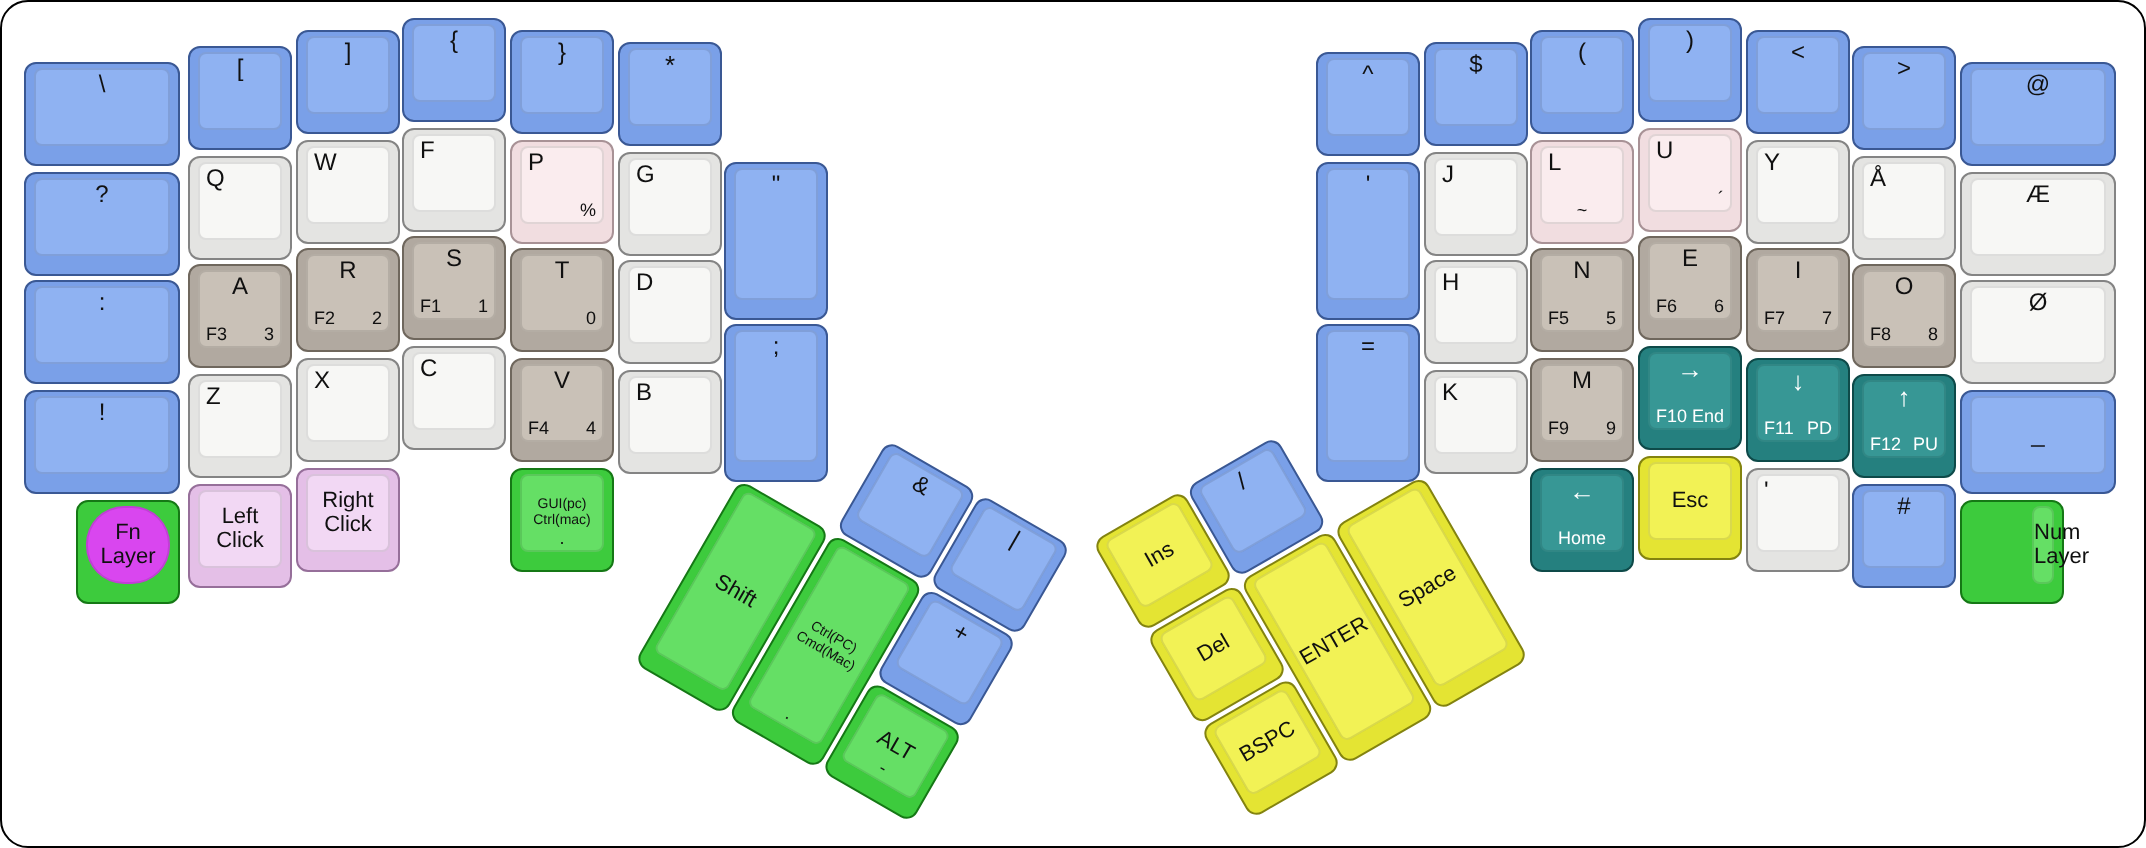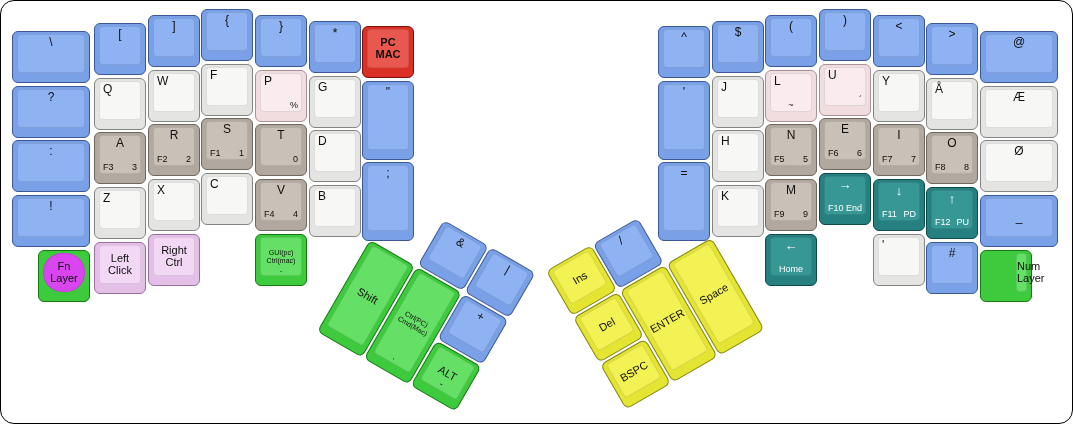--- a/index.html
+++ b/index.html
@@ -60,26 +60,20 @@
     <div class="key" style="left: 254px; top: 14px; width: 52px; height: 52px; background: rgb(122, 160, 232); border-color: rgb(58, 88, 148);">
       <div class="keytop" style="background: rgb(143, 178, 242);">
         <span class="lbl pos-tc" style="color: rgb(16, 16, 16);">}</span>
       </div>
     </div>
     <div class="key" style="left: 308px; top: 20px; width: 52px; height: 52px; background: rgb(122, 160, 232); border-color: rgb(58, 88, 148);">
       <div class="keytop" style="background: rgb(143, 178, 242);">
         <span class="lbl pos-tc sz-l" style="color: rgb(16, 16, 16);">*</span>
       </div>
     </div>
-    <div class="key" style="left: 361px; top: 25px; width: 52px; height: 52px; background: rgb(219, 48, 37); border-color: rgb(126, 18, 11);">
-      <div class="keytop" style="background: rgb(233, 88, 78);">
-        <span class="lbl pos-mc sz-w b" style="color: rgb(16, 16, 16);">PC
-MAC</span>
-      </div>
-    </div>
     <div class="key" style="left: 11px; top: 85px; width: 78px; height: 52px; background: rgb(122, 160, 232); border-color: rgb(58, 88, 148);">
       <div class="keytop" style="background: rgb(143, 178, 242);">
         <span class="lbl pos-tc" style="color: rgb(16, 16, 16);">?</span>
       </div>
     </div>
     <div class="key" style="left: 93px; top: 77px; width: 52px; height: 52px; background: rgb(228, 228, 226); border-color: rgb(132, 132, 132);">
       <div class="keytop" style="background: rgb(247, 247, 245);">
         <span class="lbl pos-tl" style="color: rgb(16, 16, 16);">Q</span>
       </div>
     </div>
@@ -191,21 +185,21 @@
     </div>
     <div class="key" style="left: 93px; top: 241px; width: 52px; height: 52px; background: rgb(228, 191, 231); border-color: rgb(150, 111, 154);">
       <div class="keytop" style="background: rgb(242, 216, 244);">
         <span class="lbl pos-mc sz-w" style="color: rgb(16, 16, 16);">Left
 Click</span>
       </div>
     </div>
     <div class="key" style="left: 147px; top: 233px; width: 52px; height: 52px; background: rgb(228, 191, 231); border-color: rgb(150, 111, 154);">
       <div class="keytop" style="background: rgb(242, 216, 244);">
         <span class="lbl pos-mc sz-w" style="color: rgb(16, 16, 16);">Right
-Ctrl</span>
+Click</span>
       </div>
     </div>
     <div class="key" style="left: 254px; top: 233px; width: 52px; height: 52px; background: rgb(61, 203, 61); border-color: rgb(21, 120, 21);">
       <div class="keytop" style="background: rgb(101, 223, 101);">
         <span class="lbl pos-mc sz-xs" style="color: rgb(16, 16, 16);">GUI(pc)
 Ctrl(mac)</span>
         <span class="lbl pos-bc sz-s" style="color: rgb(16, 16, 16);">.</span>
       </div>
     </div>
     <div class="key" style="left: 657px; top: 25px; width: 52px; height: 52px; background: rgb(122, 160, 232); border-color: rgb(58, 88, 148);">
@@ -360,20 +354,25 @@
       <div class="keytop" style="background: rgb(143, 178, 242);">
         <span class="lbl pos-mc" style="color: rgb(16, 16, 16);">_</span>
       </div>
     </div>
     <div class="key" style="left: 764px; top: 233px; width: 52px; height: 52px; background: rgb(37, 128, 127); border-color: rgb(14, 74, 73);">
       <div class="keytop" style="background: rgb(55, 151, 149);">
         <span class="lbl pos-tc sz-l b" style="color: rgb(255, 255, 255);">←</span>
         <span class="lbl pos-bc sz-s" style="color: rgb(255, 255, 255);">Home</span>
       </div>
     </div>
+    <div class="key" style="left: 818px; top: 227px; width: 52px; height: 52px; background: rgb(228, 228, 51); border-color: rgb(131, 131, 15);">
+      <div class="keytop" style="background: rgb(242, 242, 85);">
+        <span class="lbl pos-mc sz-w" style="color: rgb(16, 16, 16);">Esc</span>
+      </div>
+    </div>
     <div class="key" style="left: 872px; top: 233px; width: 52px; height: 52px; background: rgb(228, 228, 226); border-color: rgb(132, 132, 132);">
       <div class="keytop" style="background: rgb(247, 247, 245);">
         <span class="lbl pos-tl" style="color: rgb(16, 16, 16);">'</span>
       </div>
     </div>
     <div class="key" style="left: 925px; top: 241px; width: 52px; height: 52px; background: rgb(122, 160, 232); border-color: rgb(58, 88, 148);">
       <div class="keytop" style="background: rgb(143, 178, 242);">
         <span class="lbl pos-tc" style="color: rgb(16, 16, 16);">#</span>
       </div>
     </div>

